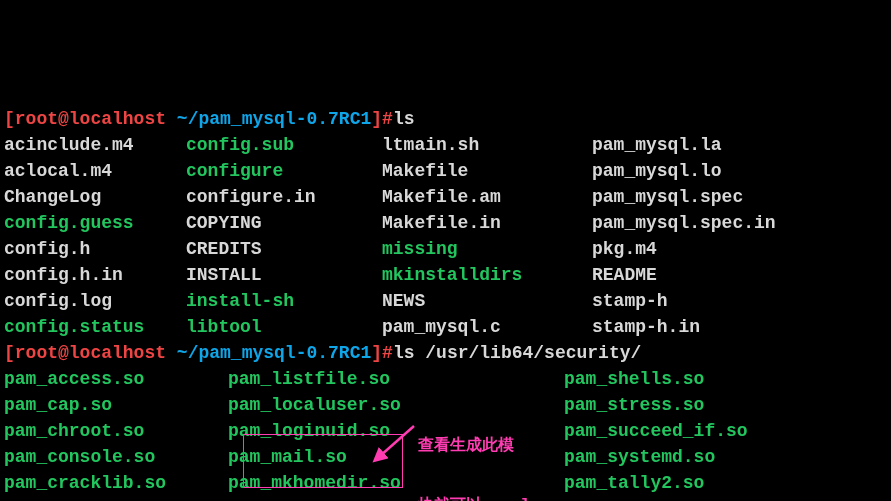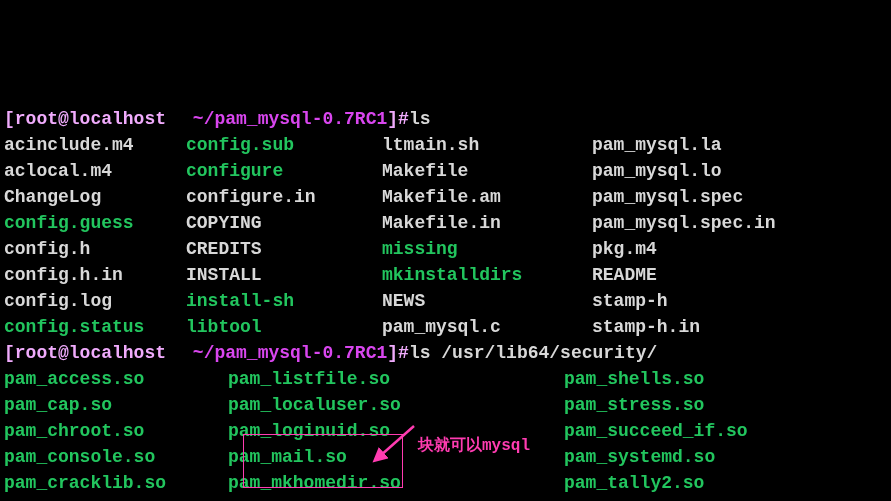--- a/index.html
+++ b/index.html
@@ -11,22 +11,22 @@
   line-height: 26px;
   color: #d8d8d8;
   padding: 2px 4px;
   width: 891px;
   height: 501px;
   overflow: hidden;
   white-space: pre;
 }
 .row { display: flex; }
 .cell { display: inline-block; }
-.prompt { color: #f0abfc; }
-.path { color: #d946ef; margin-left: 16px; }
+.prompt { color: #ef4444; }
+.path { color: #0ea5e9; }
 .cmd { color: #d8d8d8; }
 .grn { color: #22c55e; }
 .wht { color: #d8d8d8; }
 .box {
   position: absolute;
   border: 0.5px solid #ff3cb1;
   pointer-events: none;
 }
 .annot {
   position: absolute;
@@ -52,18 +52,19 @@
 <svg class="arrow" style="left:370px; top:420px; width:50px; height:50px;">
   <defs>
       <marker id="ah" markerWidth="8" markerHeight="8" refX="2" refY="3" orient="auto">
         <polygon points="0 0, 6 3, 0 6" fill="#ff3cb1"></polygon>
       </marker>
     </defs>
   <line x1="44" y1="6" x2="10" y2="36" stroke="#ff3cb1" stroke-width="2.5" marker-end="url(#ah)"></line>
 </svg>
 
 <div class="annot" style="left:418px; top:396px;">
+  <div>查看生成此模</div>
   <div>块就可以mysql</div>
   
 </div>
 
 
 
 
 </body></html>

